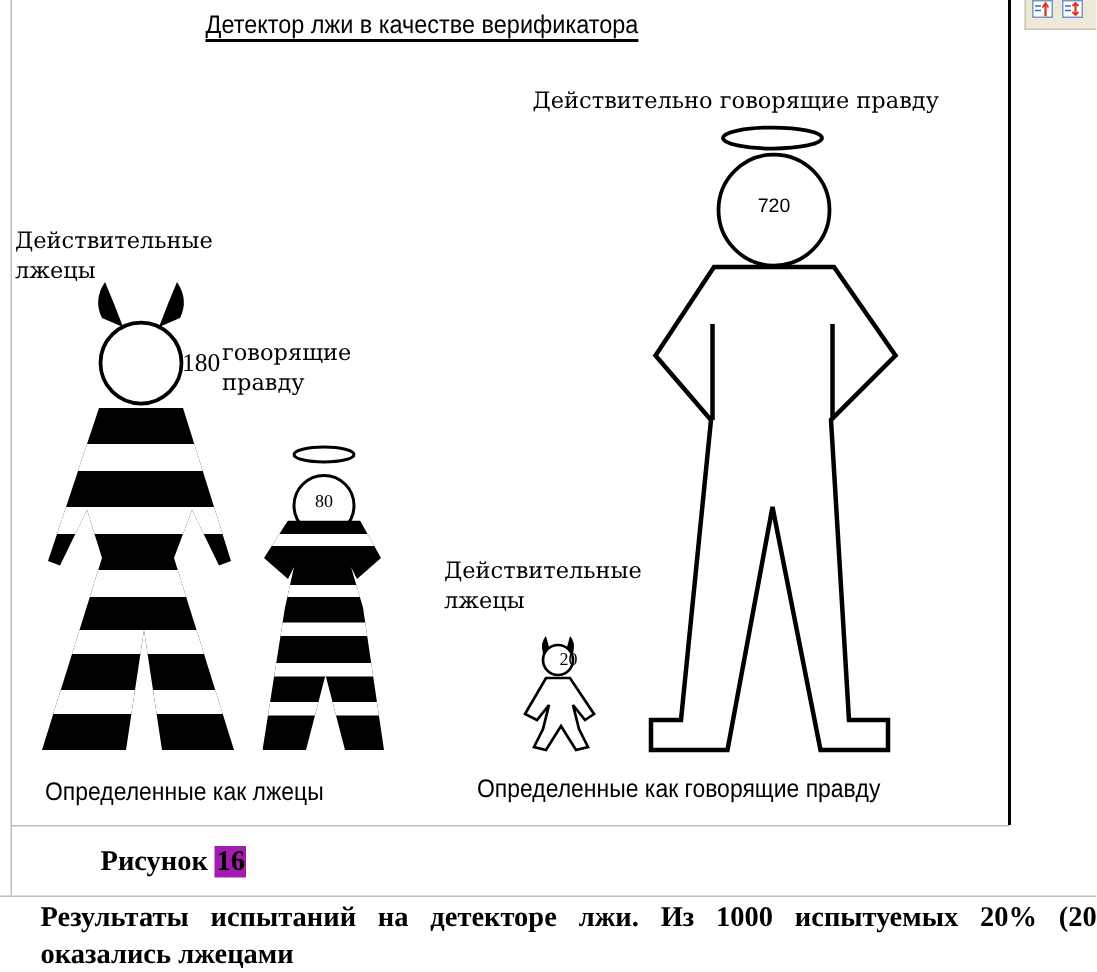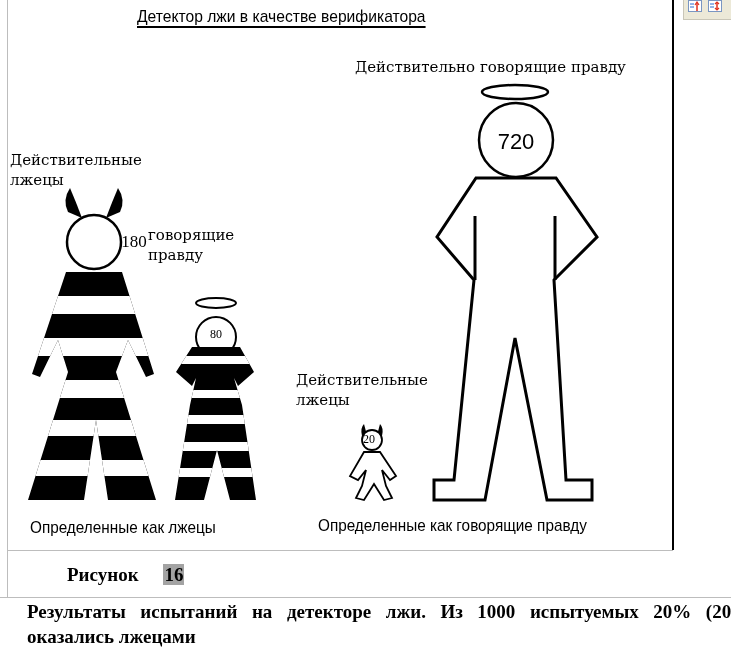--- a/index.html
+++ b/index.html
@@ -8,21 +8,21 @@
   .frame-left { left:7px; top:0; width:1px; height:597px; background:#bdbdbd; }
   .frame-right { left:672px; top:0; width:2px; height:550px; background:#000; }
   .frame-bottom { left:7px; top:550px; width:666px; height:1px; background:#bdbdbd; }
   .full-line { left:0; top:597px; width:731px; height:1px; background:#bdbdbd; }
   .toolbar { left:683px; top:0; width:48px; height:20px; background:#ece9d8; border-bottom:1px solid #c9c6b8; border-left:1px solid #c9c6b8; box-sizing:border-box; }
   .tb-btn { position:absolute; top:0; width:14px; height:12px; background:#fff; border:1px solid #7a96c2; box-sizing:border-box; }
   .fig-title { left:137px; top:7px; font-family:"Liberation Sans", sans-serif; font-size:17px; transform:scaleX(0.92); transform-origin:left top; text-decoration:underline; text-underline-offset:4px; text-decoration-thickness:2px; white-space:nowrap; }
   .lbl { font-family:"DejaVu Serif", serif; font-size:15px; line-height:20px; white-space:nowrap; }
   .bottom-lbl { font-family:"Liberation Sans", sans-serif; font-size:17px; transform:scaleX(0.9); transform-origin:left top; white-space:nowrap; }
   .caption { left:67px; top:564px; font-size:19px; font-weight:bold; }
-  .caption .num { background:#a3a3a3; padding:0 1px;margin-left:20px; }
+  .caption .num { background:#a21caf; padding:0 1px; }
   .desc { left:6px; top:599px; width:720px; font-size:19px; font-weight:bold; line-height:25px; text-align:justify;margin-left:21px; }
   svg { position:absolute; left:0; top:0; }
 </style>
 </head>
 <body>
 
 <div class="abs frame-left"></div>
 <div class="abs frame-right"></div>
 <div class="abs frame-bottom"></div>
 <div class="abs full-line"></div>
@@ -97,22 +97,22 @@
     <ellipse cx="515" cy="92" rx="33" ry="7" fill="none" stroke="#000" stroke-width="2.5"></ellipse>
     <circle cx="516" cy="140" r="37" fill="#fff" stroke="#000" stroke-width="2.5"></circle>
     <path d="M476,178 L556,178 L597,237 L554,280 L566,480 L592,480 L592,500 L547,500 L515,338 L485,500 L434,500 L434,480 L454,480 L474,280 L437,237 Z" fill="#fff" stroke="#000" stroke-width="3" stroke-linejoin="miter"></path>
     <line x1="475" y1="216" x2="475" y2="280" stroke="#000" stroke-width="3"></line>
     <line x1="555" y1="216" x2="555" y2="280" stroke="#000" stroke-width="3"></line>
   </g>
 </svg>
 
 <div class="abs" style="left:74px;top:232px;width:40px;text-align:center;font-size:17px;margin-left:40px;">180</div>
 <div class="abs" style="left:200px;top:327px;width:32px;text-align:center;font-size:12px;">80</div>
-<div class="abs" style="left:363px;top:432px;width:32px;font-size:12px;">20</div>
-<div class="abs" style="left:490px;top:129px;width:52px;text-align:center;font-size:22px;font-family:'Liberation Sans',sans-serif;">720</div>
+<div class="abs" style="left:363px;top:432px;width:32px;text-align:center;font-size:12px;">20</div>
+<div class="abs" style="left:490px;top:129px;width:52px;text-align:center;font-size:13px;font-family:'Liberation Sans',sans-serif;">720</div>
 
 <div class="abs lbl" style="left:10px;top:150px;width:150px;">
   <div>Действительные</div>
   <div>лжецы</div>
 </div>
 <div class="abs lbl" style="left:148px;top:225px;width:150px;">
   <div>говорящие</div>
   <div>правду</div>
 </div>
 <div class="abs lbl" style="left:296px;top:370px;width:150px;">

